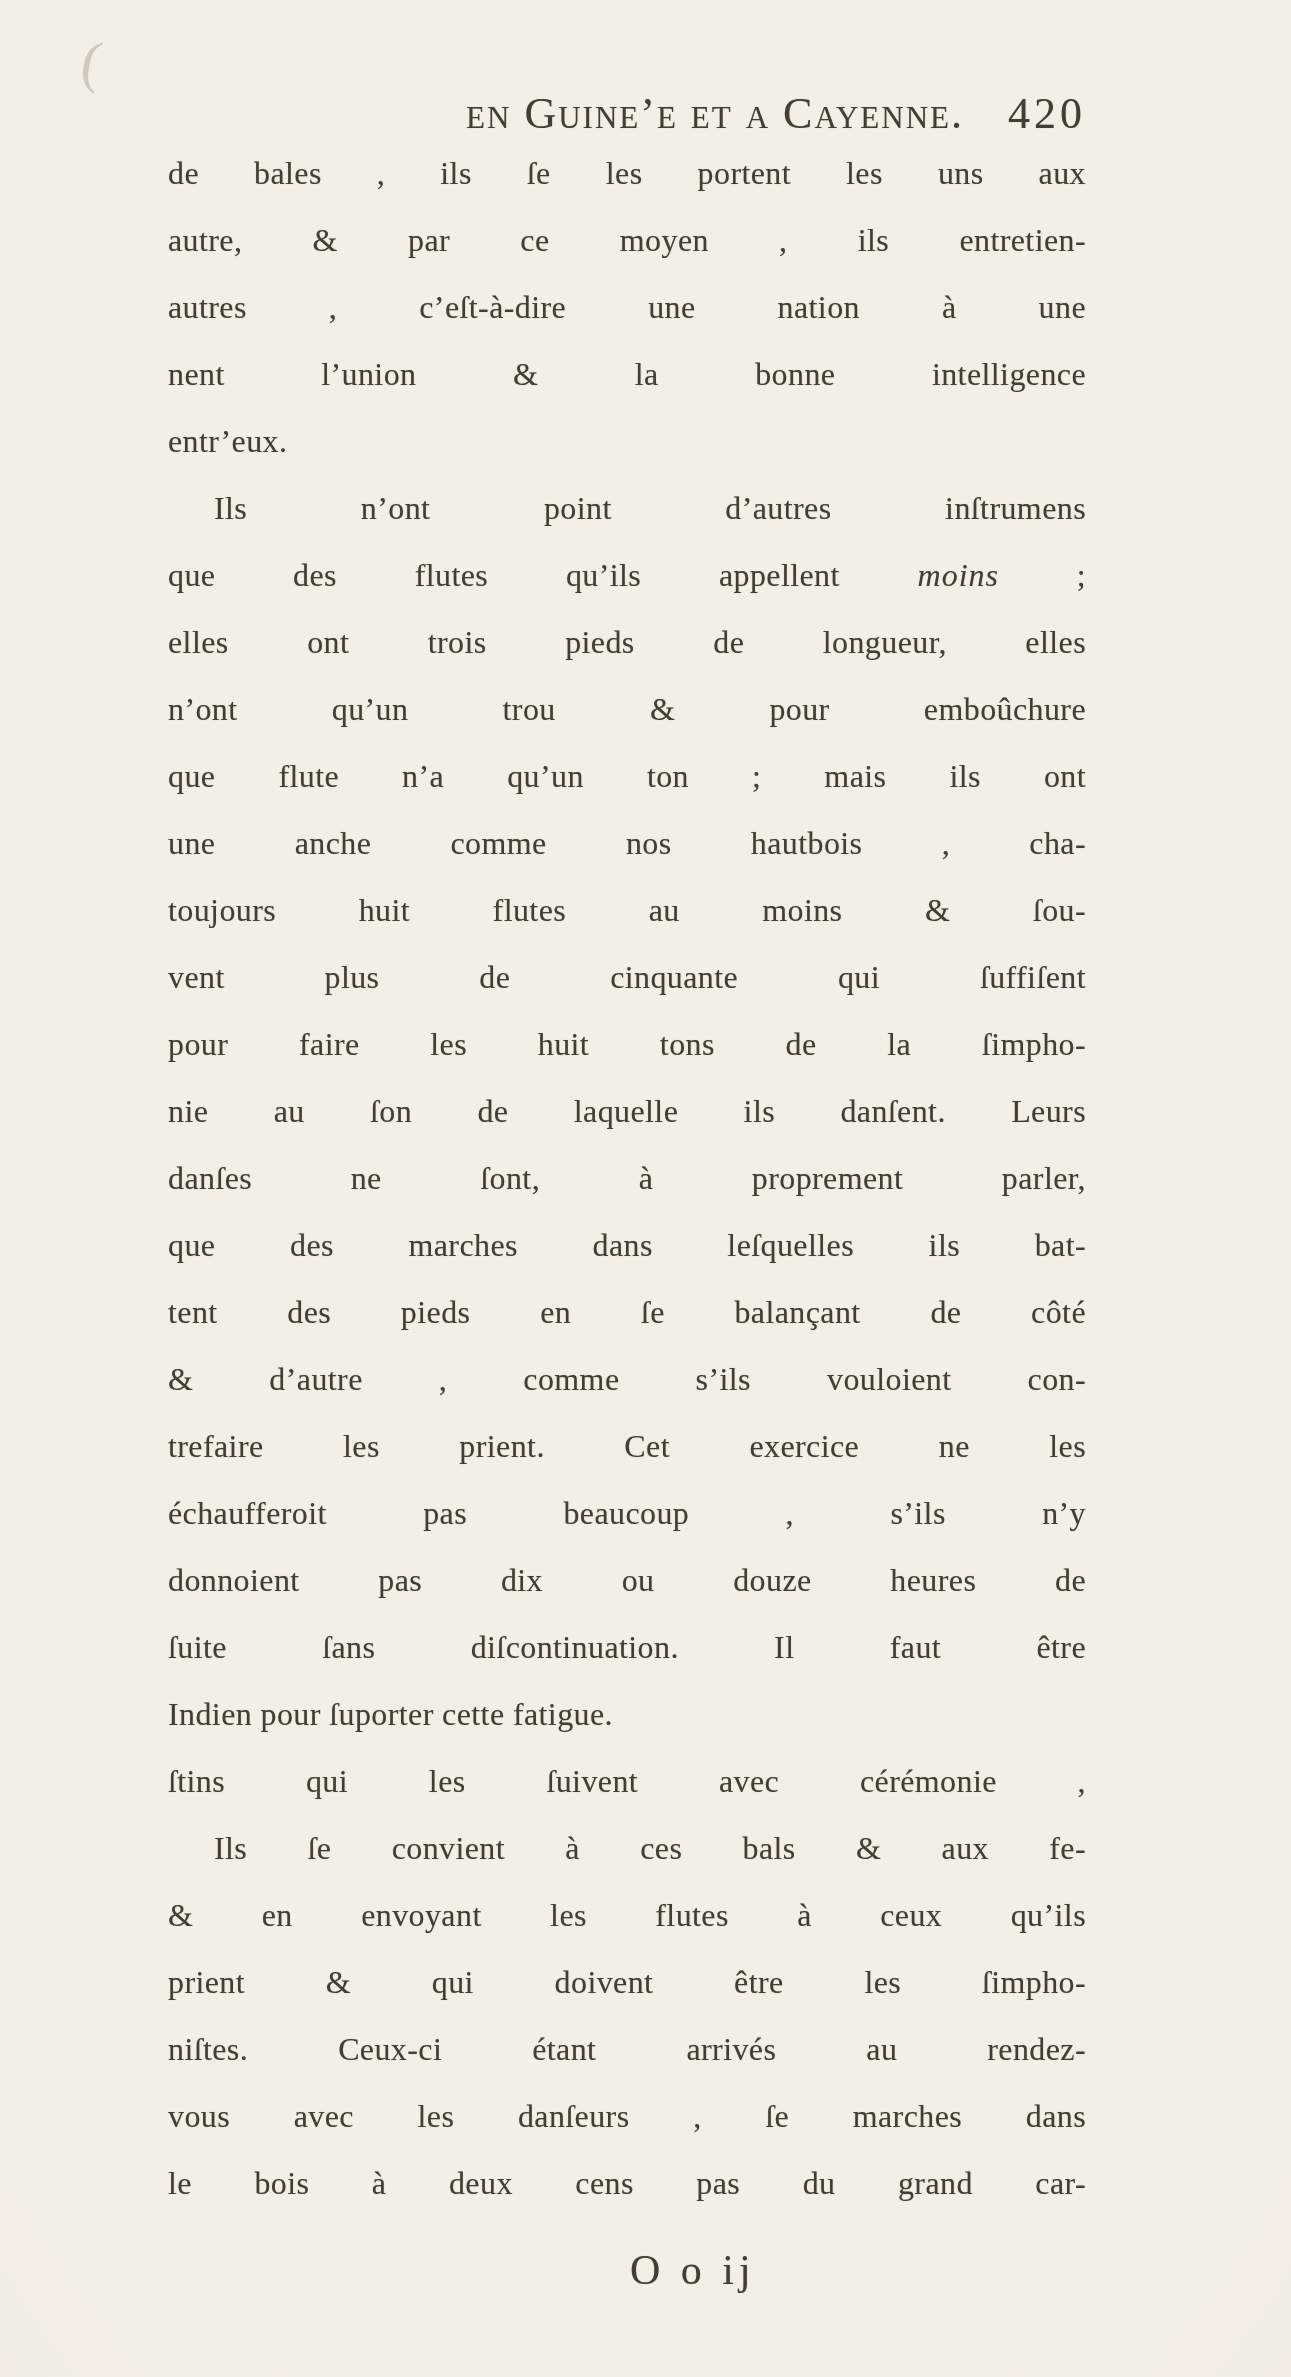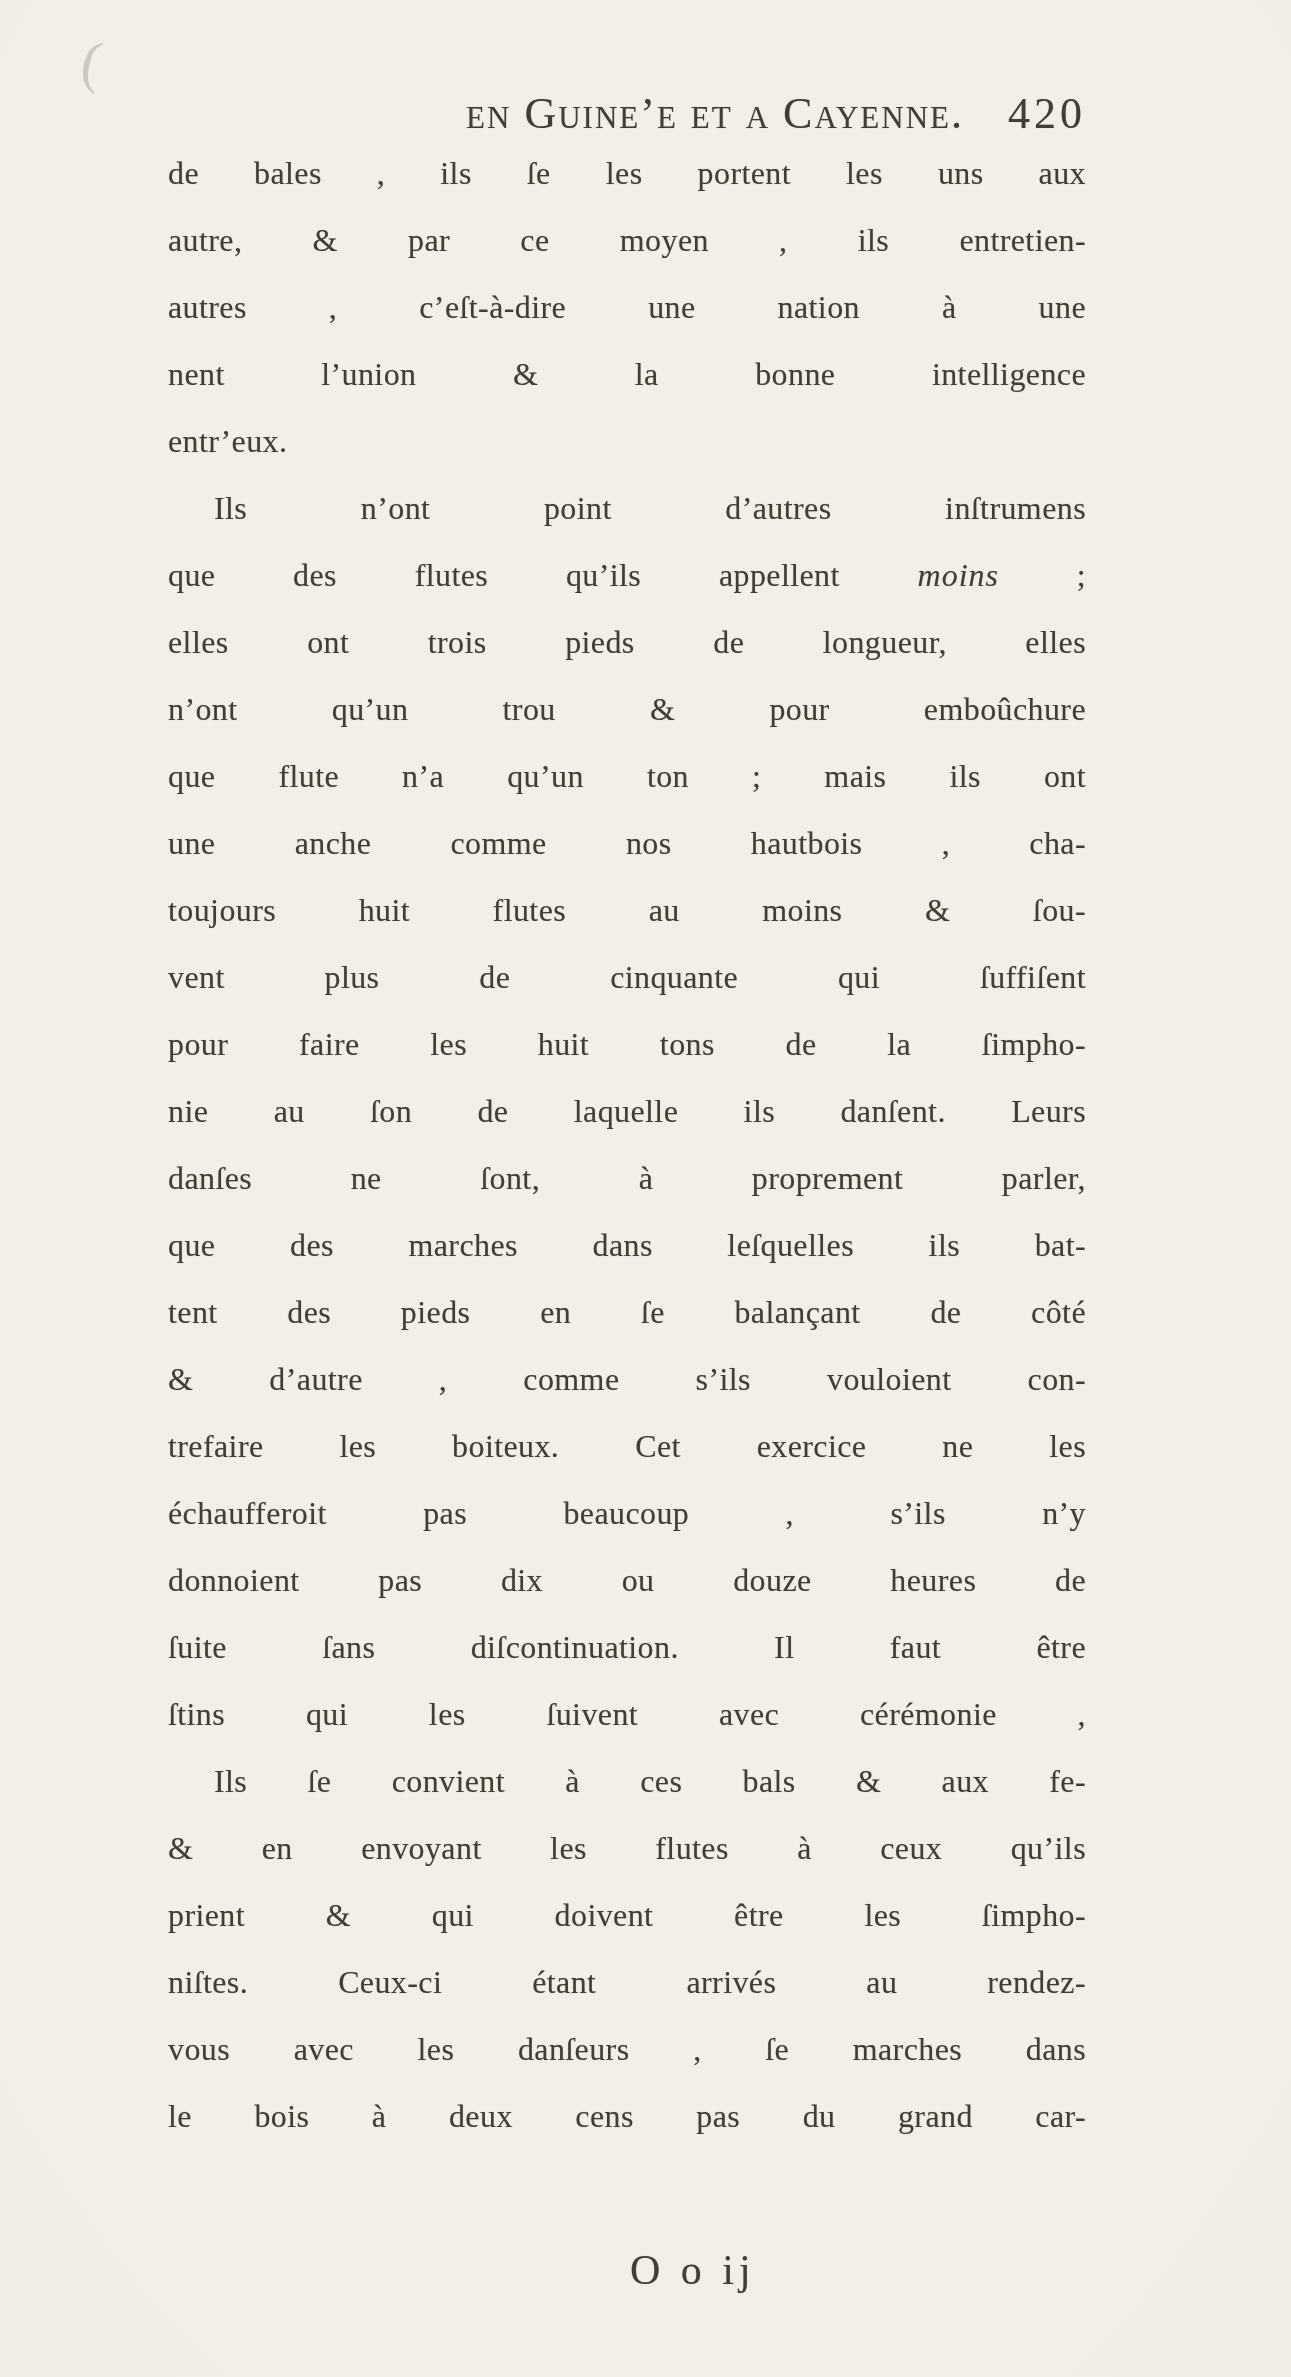--- a/index.html
+++ b/index.html
@@ -106,24 +106,25 @@
     <div class="line">que flute n’a qu’un ton ; mais ils ont</div>
     <div class="line">une anche comme nos hautbois , cha-</div>
     <div class="line">toujours huit flutes au moins &amp; ſou-</div>
     <div class="line">vent plus de cinquante qui ſuffiſent</div>
     <div class="line">pour faire les huit tons de la ſimpho-</div>
     <div class="line">nie au ſon de laquelle ils danſent. Leurs</div>
     <div class="line">danſes ne ſont, à proprement parler,</div>
     <div class="line">que des marches dans leſquelles ils bat-</div>
     <div class="line">tent des pieds en ſe balançant de côté</div>
     <div class="line">&amp; d’autre , comme s’ils vouloient con-</div>
-    <div class="line">trefaire les boiteux. Cet exercice ne les</div>
+    <div class="line">trefaire les prient. Cet exercice ne les</div>
     <div class="line">échaufferoit pas beaucoup , s’ils n’y</div>
     <div class="line">donnoient pas dix ou douze heures de</div>
     <div class="line">ſuite ſans diſcontinuation. Il faut être</div>
+    <div class="line noju">Indien pour ſuporter cette fatigue.</div>
     <div class="line">ſtins qui les ſuivent avec cérémonie ,</div>
     <div class="line indent">Ils ſe convient à ces bals &amp; aux fe-</div>
     <div class="line">&amp; en envoyant les flutes à ceux qu’ils</div>
     <div class="line">prient &amp; qui doivent être les ſimpho-</div>
     <div class="line">niſtes. Ceux-ci étant arrivés au rendez-</div>
     <div class="line">vous avec les danſeurs , ſe marches dans</div>
     <div class="line">le bois à deux cens pas du grand car-</div>
   </div>
 
   <div class="signature">

